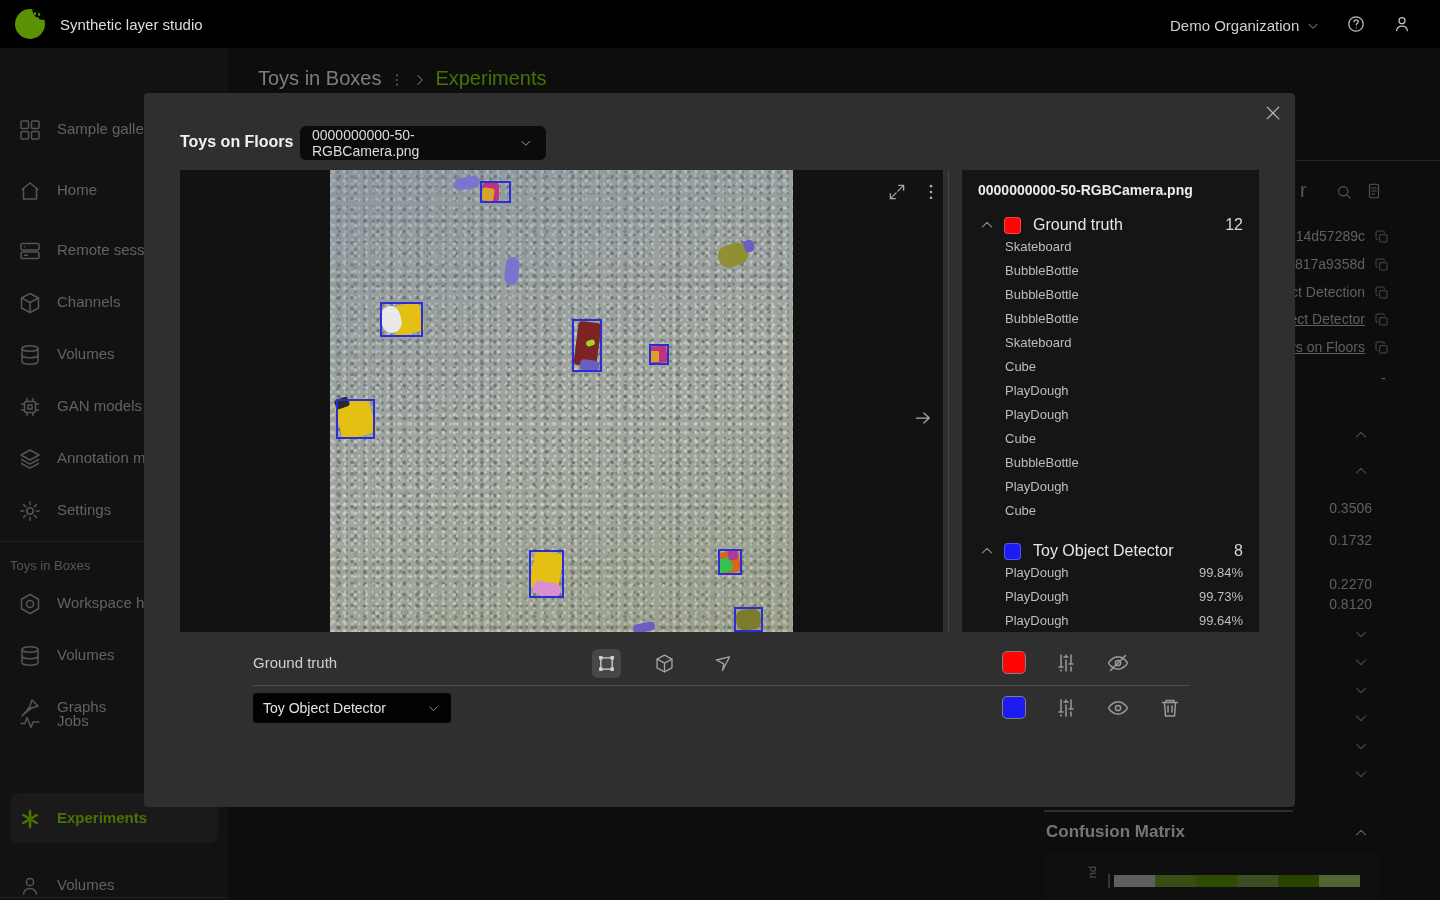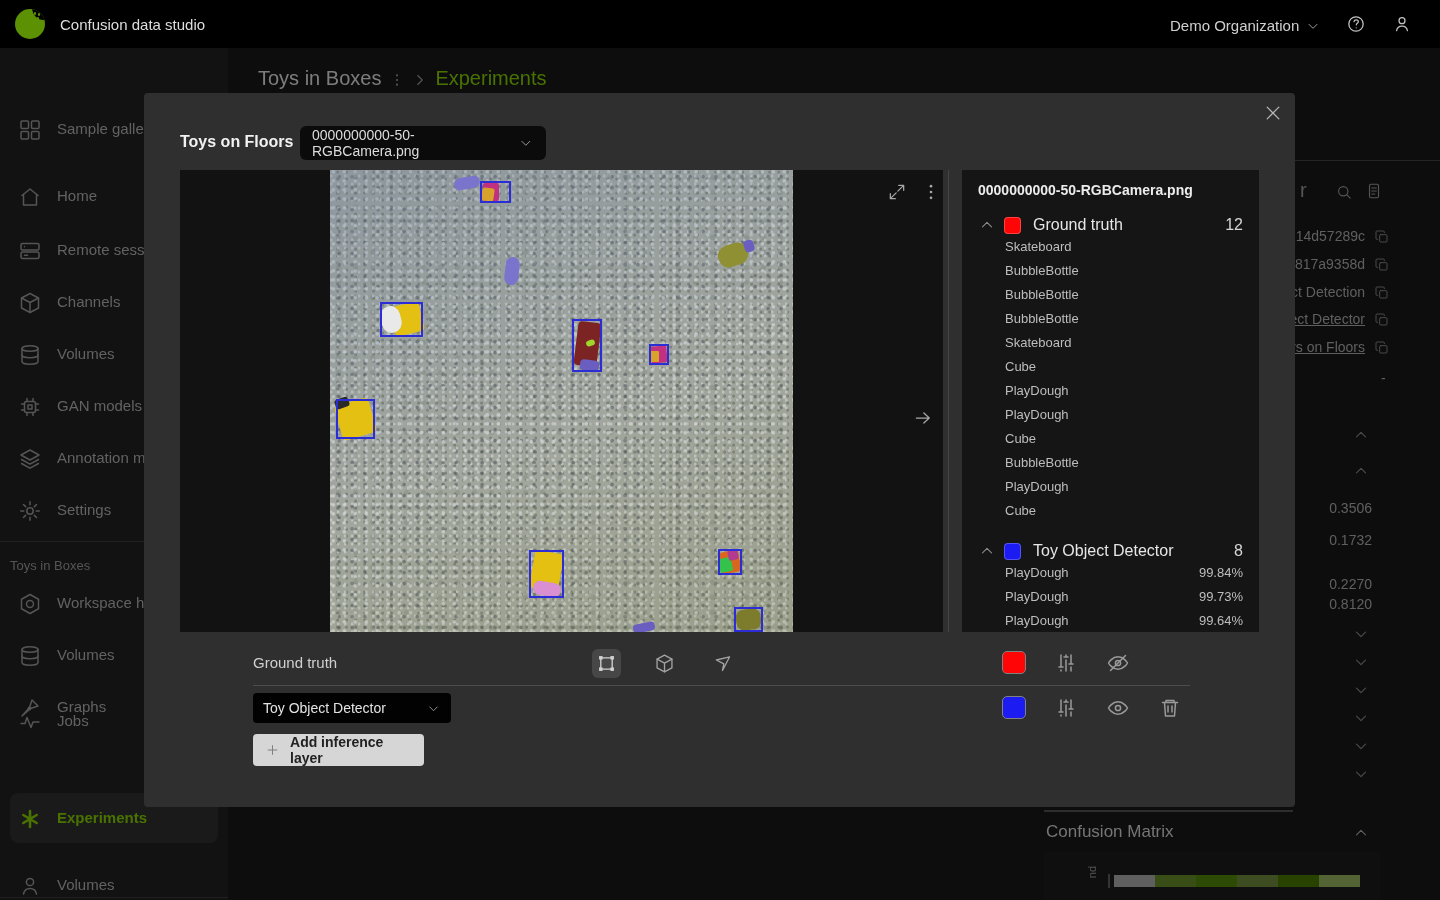--- a/index.html
+++ b/index.html
@@ -38,21 +38,21 @@
   .bc-current{color:var(--accent);}
   .page-div{position:absolute;left:228px;top:160px;width:1212px;height:1px;background:#3a3a3a;}
   .frag{color:#9a9a9a;font-size:14px;}
   .frag-h{position:absolute;left:1300px;top:179px;font-size:20px;color:#8a8a8a;}
   .pg-ic{position:absolute;width:18px;height:18px;color:#8a8a8a;cursor:pointer;}
   .bg-row-txt{position:absolute;text-align:right;right:75px;white-space:nowrap;}
   .underl{text-decoration:underline;}
   .copy-ic{position:absolute;left:1374px;width:16px;height:16px;color:#777;cursor:pointer;}
   .chev-el{position:absolute;left:1352px;width:18px;height:18px;color:#7a7a7a;cursor:pointer;}
   .metric{position:absolute;right:68px;font-size:14px;color:#9a9a9a;}
-  .cm-title{position:absolute;left:1046px;top:822px;font-size:17px;font-weight:normal;color:#bdbdbd;}
+  .cm-title{position:absolute;left:1046px;top:822px;font-size:17px;font-weight:bold;color:#bdbdbd;}
   .cm-chev{position:absolute;left:1352px;top:824px;width:18px;height:18px;color:#9a9a9a;cursor:pointer;}
   .cm-panel{position:absolute;left:1044px;top:852px;width:336px;height:48px;background:#191919;}
   .cm-rowlbl{position:absolute;left:1086px;top:866px;font-size:11px;color:#8a8a8a;transform:rotate(-90deg);transform-origin:center;}
   .cm-tick{position:absolute;left:1108px;top:874px;width:2px;height:14px;background:#555;}
   .cm-cell{position:absolute;top:875px;height:12px;}
   .bottom-line{position:absolute;left:1044px;top:810px;width:249px;height:2px;background:#4a4a4a;}
 
   
   .backdrop{position:absolute;left:0;top:48px;width:1440px;height:852px;background:rgba(0,0,0,.38);z-index:40;}
   .modal{position:absolute;left:144px;top:93px;width:1151px;height:714px;background:#2f2f2f;border-radius:4px;z-index:100;}
@@ -211,21 +211,21 @@
     <div id="sb-main">
         <div class="sb-item" style="top: 56px;">
           <span class="ic"><svg viewBox="0 0 24 24" fill="none" stroke="currentColor" stroke-width="1.5" stroke-linecap="round" stroke-linejoin="round">
               <rect x="3" y="3" width="7.5" height="7.5" rx="1"></rect>
               <rect x="13.5" y="3" width="7.5" height="7.5" rx="1"></rect>
               <rect x="3" y="13.5" width="7.5" height="7.5" rx="1"></rect>
               <rect x="13.5" y="13.5" width="7.5" height="7.5" rx="1"></rect>
             </svg></span>
           <span class="lbl">Sample gallery</span>
         </div>
-        <div class="sb-item" style="top: 123px; padding-left: 32px;">
+        <div class="sb-item" style="top: 117px; padding-left: 32px;">
           <span class="ic"><svg viewBox="0 0 24 24" fill="none" stroke="currentColor" stroke-width="1.5" stroke-linecap="round" stroke-linejoin="round">
               <path d="M4 10.5 12 4l8 6.5"></path>
               <path d="M5.5 9.5V20h13V9.5"></path>
             </svg></span>
           <span class="lbl">Home</span>
         </div>
         <div class="sb-item" style="top: 177px;">
           <span class="ic"><svg viewBox="0 0 24 24" fill="none" stroke="currentColor" stroke-width="1.5" stroke-linecap="round" stroke-linejoin="round">
               <rect x="3" y="4.5" width="18" height="6.5" rx="1.5"></rect>
               <rect x="3" y="13" width="18" height="6.5" rx="1.5"></rect>
@@ -332,21 +332,21 @@
   <div class="topbar">
     <div class="logo">
       <div class="bite"></div>
       <div class="dot" style="right:5px;top:4px;"></div>
         <div class="dot" style="right:9px;top:3px;"></div>
       <div class="dot" style="right:6px;top:8px;"></div>
         <div class="dot" style="right:10px;top:7px;"></div>
       <div class="dot" style="right:13px;top:5px;"></div>
         <div class="dot" style="right:12px;top:10px;"></div>
     </div>
-    <div class="app-title">Confusion data studio</div>
+    <div class="app-title">Synthetic layer studio</div>
     <div class="org">
       <span>Demo Organization</span>
       <span class="ic"><svg viewBox="0 0 24 24" fill="none" stroke="currentColor" stroke-width="1.5" stroke-linecap="round" stroke-linejoin="round">
             <path d="m6 9.5 6 6 6-6"></path>
           </svg></span>
     </div>
     <span class="ic tb-ic" style="left:1346px;"><svg viewBox="0 0 24 24" fill="none" stroke="currentColor" stroke-width="1.5" stroke-linecap="round" stroke-linejoin="round">
           <circle cx="12" cy="12" r="8.6"></circle>
           <path d="M9.6 9.2A2.6 2.6 0 0 1 12.2 7c1.4 0 2.6 1 2.6 2.3 0 1.8-2.4 2-2.4 3.7"></path>
           <path d="M12.3 16.6h.01"></path>
@@ -529,20 +529,14 @@
     <span class="ic ctl-ic" style="left:910px;top:603px;"><svg viewBox="0 0 24 24" fill="none" stroke="currentColor" stroke-width="1.5" stroke-linecap="round" stroke-linejoin="round">
           <path d="M7 4v12M7 19v1M12 4v2M12 9v11M17 4v9M17 16v4M5 16h4M10 6h4M15 13h4"></path>
         </svg></span>
     <span class="ic ctl-ic" style="left:962px;top:603px;"><svg viewBox="0 0 24 24" fill="none" stroke="currentColor" stroke-width="1.5" stroke-linecap="round" stroke-linejoin="round">
           <path d="M2.5 12S6 5.8 12 5.8 21.5 12 21.5 12 18 18.2 12 18.2 2.5 12 2.5 12Z"></path>
           <circle cx="12" cy="12" r="2.6"></circle>
         </svg></span>
     <span class="ic ctl-ic" style="left:1014px;top:603px;"><svg viewBox="0 0 24 24" fill="none" stroke="currentColor" stroke-width="1.5" stroke-linecap="round" stroke-linejoin="round">
           <path d="M4.5 6.5h15M8 6V4.5h8V6M6.5 6.5 7.5 20h9l1-13.5M10 10v6M14 10v6"></path>
         </svg></span>
-    <div class="add-btn">
-      <span class="ic"><svg viewBox="0 0 24 24" fill="none" stroke="currentColor" stroke-width="1.5" stroke-linecap="round" stroke-linejoin="round">
-            <path d="M12 5v14M5 12h14"></path>
-          </svg></span>
-      <span>Add inference layer</span>
-    </div>
   </div>
 </div>
 
 </body></html>

